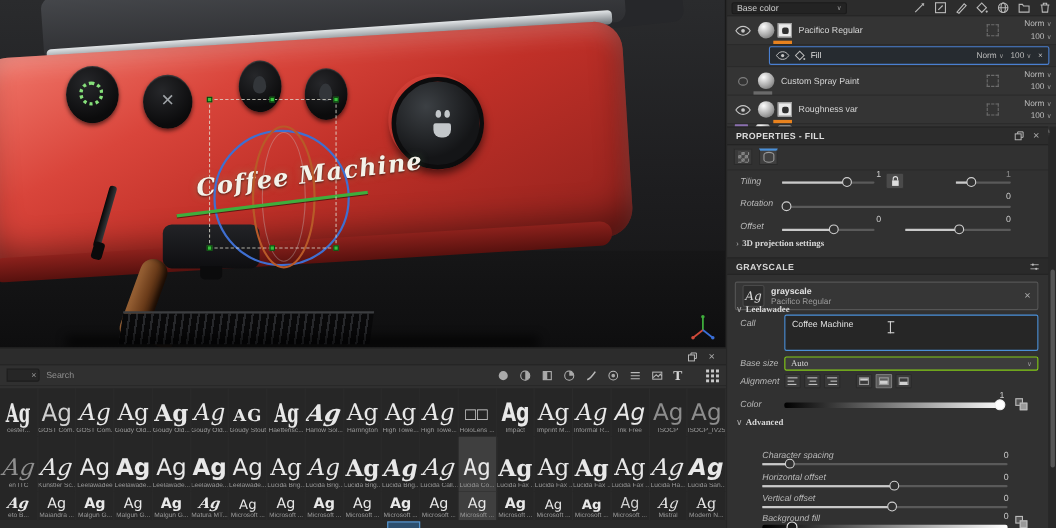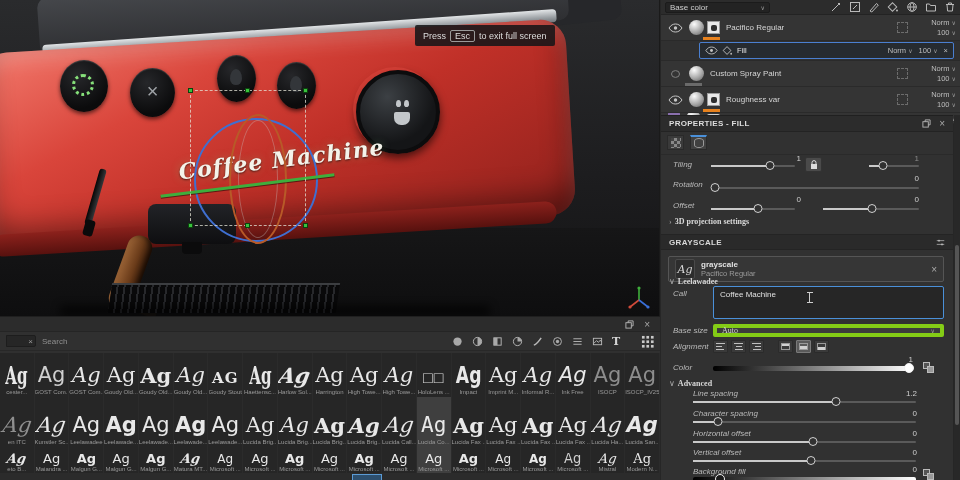--- a/index.html
+++ b/index.html
@@ -122,21 +122,21 @@
   .res-glyph { width:20px; height:20px; background:#2d2d2d; border:1px solid #4a4a4a; border-radius:2px;
     font-family:"DejaVu Serif",serif; font-style:italic; font-size:11px; color:#d8d8d8; display:flex; align-items:center; justify-content:center; }
   .res-title { font-size:8px; font-weight:bold; color:#e0e0e0; line-height:9px; }
   .res-sub { font-size:7.5px; color:#9a9a9a; line-height:9px; }
   .res-x { margin-left:auto; color:#aaa; font-size:10px; }
   .ptextarea { position:absolute; left:52px; right:9px; height:33px; background:#262626; border:1px solid #4a90d9; border-radius:2px;
     font-size:8px; color:#e0e0e0; padding:3px 6px; }
   .ibeam { position:absolute; left:95px; top:5px; width:1px; height:11px; background:#cfcfcf; }
   .ibeam:before,.ibeam:after { content:""; position:absolute; left:-2.5px; width:6px; height:1px; background:#cfcfcf; }
   .ibeam:before { top:0; } .ibeam:after { bottom:0; }
-  .pselect { position:absolute; left:52px; right:9px; height:13px; background:#3c3c3c; border:4px solid #84cc16; border-radius:2px;
+  .pselect { position:absolute; left:52px; right:9px; height:13px; background:#3c3c3c; border:1px solid #84cc16; border-radius:2px;
     font-size:8px; color:#d6d6d6; display:flex; align-items:center; justify-content:space-between; padding:0 5px;font-family:Liberation Serif, serif; }
   .alignbtns { position:absolute; left:52px; display:flex; gap:3px; }
   .alignbtns .gap { width:8px; }
   .abtn { width:15px; height:13px; background:#3a3a3a; border:1px solid #2b2b2b; border-radius:1px;
     display:flex; flex-direction:column; align-items:flex-start; justify-content:center; gap:1.5px; padding:2px; }
   .abtn.c { align-items:center; } .abtn.r { align-items:flex-end; }
   .abtn i { display:block; height:1.5px; background:#c0c0c0; }
   .abtn i.w1{width:9px}.abtn i.w2{width:6px}.abtn i.w3{width:8px}
   .vbtn { width:15px; height:13px; background:#3a3a3a; border:1px solid #2b2b2b; border-radius:1px; position:relative; }
   .vbtn .frame { position:absolute; inset:2px; border:1px solid #9a9a9a; }
@@ -235,25 +235,20 @@
   <div class="abs giz-ell"></div>
   <div class="abs giz-line"></div>
   <div class="abs sel-rect">
     <div class="sel-dot" style="left:-3px;top:-3px"></div>
     <div class="sel-dot" style="right:-3px;top:-3px"></div>
     <div class="sel-dot" style="left:-3px;bottom:-3px"></div>
     <div class="sel-dot" style="right:-3px;bottom:-3px"></div>
     <div class="sel-dot" style="left:54px;bottom:-3px"></div>
     <div class="sel-dot" style="left:54px;top:-3px"></div>
   </div>
-  <div id="tooltip" class="abs">
-    <span>Press</span>
-    <kbd>Esc</kbd>
-    <span>to exit full screen</span>
-  </div>
   <svg id="axis-gizmo" class="abs" width="26" height="26" viewBox="0 0 26 26">
     <line x1="13" y1="14" x2="13" y2="2" stroke="#3fae3c" stroke-width="1.6"></line>
     <line x1="13" y1="14" x2="4" y2="21" stroke="#d04a3a" stroke-width="1.6"></line>
     <line x1="13" y1="14" x2="22" y2="21" stroke="#3a6fd8" stroke-width="1.6"></line>
     <circle cx="13" cy="2" r="1.6" fill="#3fae3c"></circle>
       <circle cx="4" cy="21" r="1.6" fill="#d04a3a"></circle>
       <circle cx="22" cy="21" r="1.6" fill="#3a6fd8"></circle>
   </svg>
 </div>
 
@@ -545,28 +540,20 @@
     <div class="swatchico" style="left:262px;top:3px">
         <i></i>
         <i></i>
       </div>
   </div>
 
   <div class="sect" style="top:263px;left:8px">
     <span class="chev-r">∨</span><span>Advanced</span>
   </div>
 
-  <div class="prow" style="top:273px;height:18px">
-    <span class="plabel" style="left:32px;top:0px">Line spacing</span>
-    <span class="pval" style="left:240px;top:0px;width:16px">1.2</span>
-    <div class="track" style="left:32px;top:12px;width:223px">
-      <div class="fillpart" style="width:64%"></div>
-        <div class="knob" style="left:64%"></div>
-    </div>
-  </div>
   <div class="prow" style="top:293px;height:18px">
     <span class="plabel" style="left:32px;top:0px">Character spacing</span>
     <span class="pval" style="left:240px;top:0px;width:16px">0</span>
     <div class="track" style="left:32px;top:12px;width:223px">
       <div class="fillpart" style="width:11%"></div>
         <div class="knob" style="left:11%"></div>
     </div>
   </div>
   <div class="prow" style="top:313px;height:18px">
     <span class="plabel" style="left:32px;top:0px">Horizontal offset</span>

